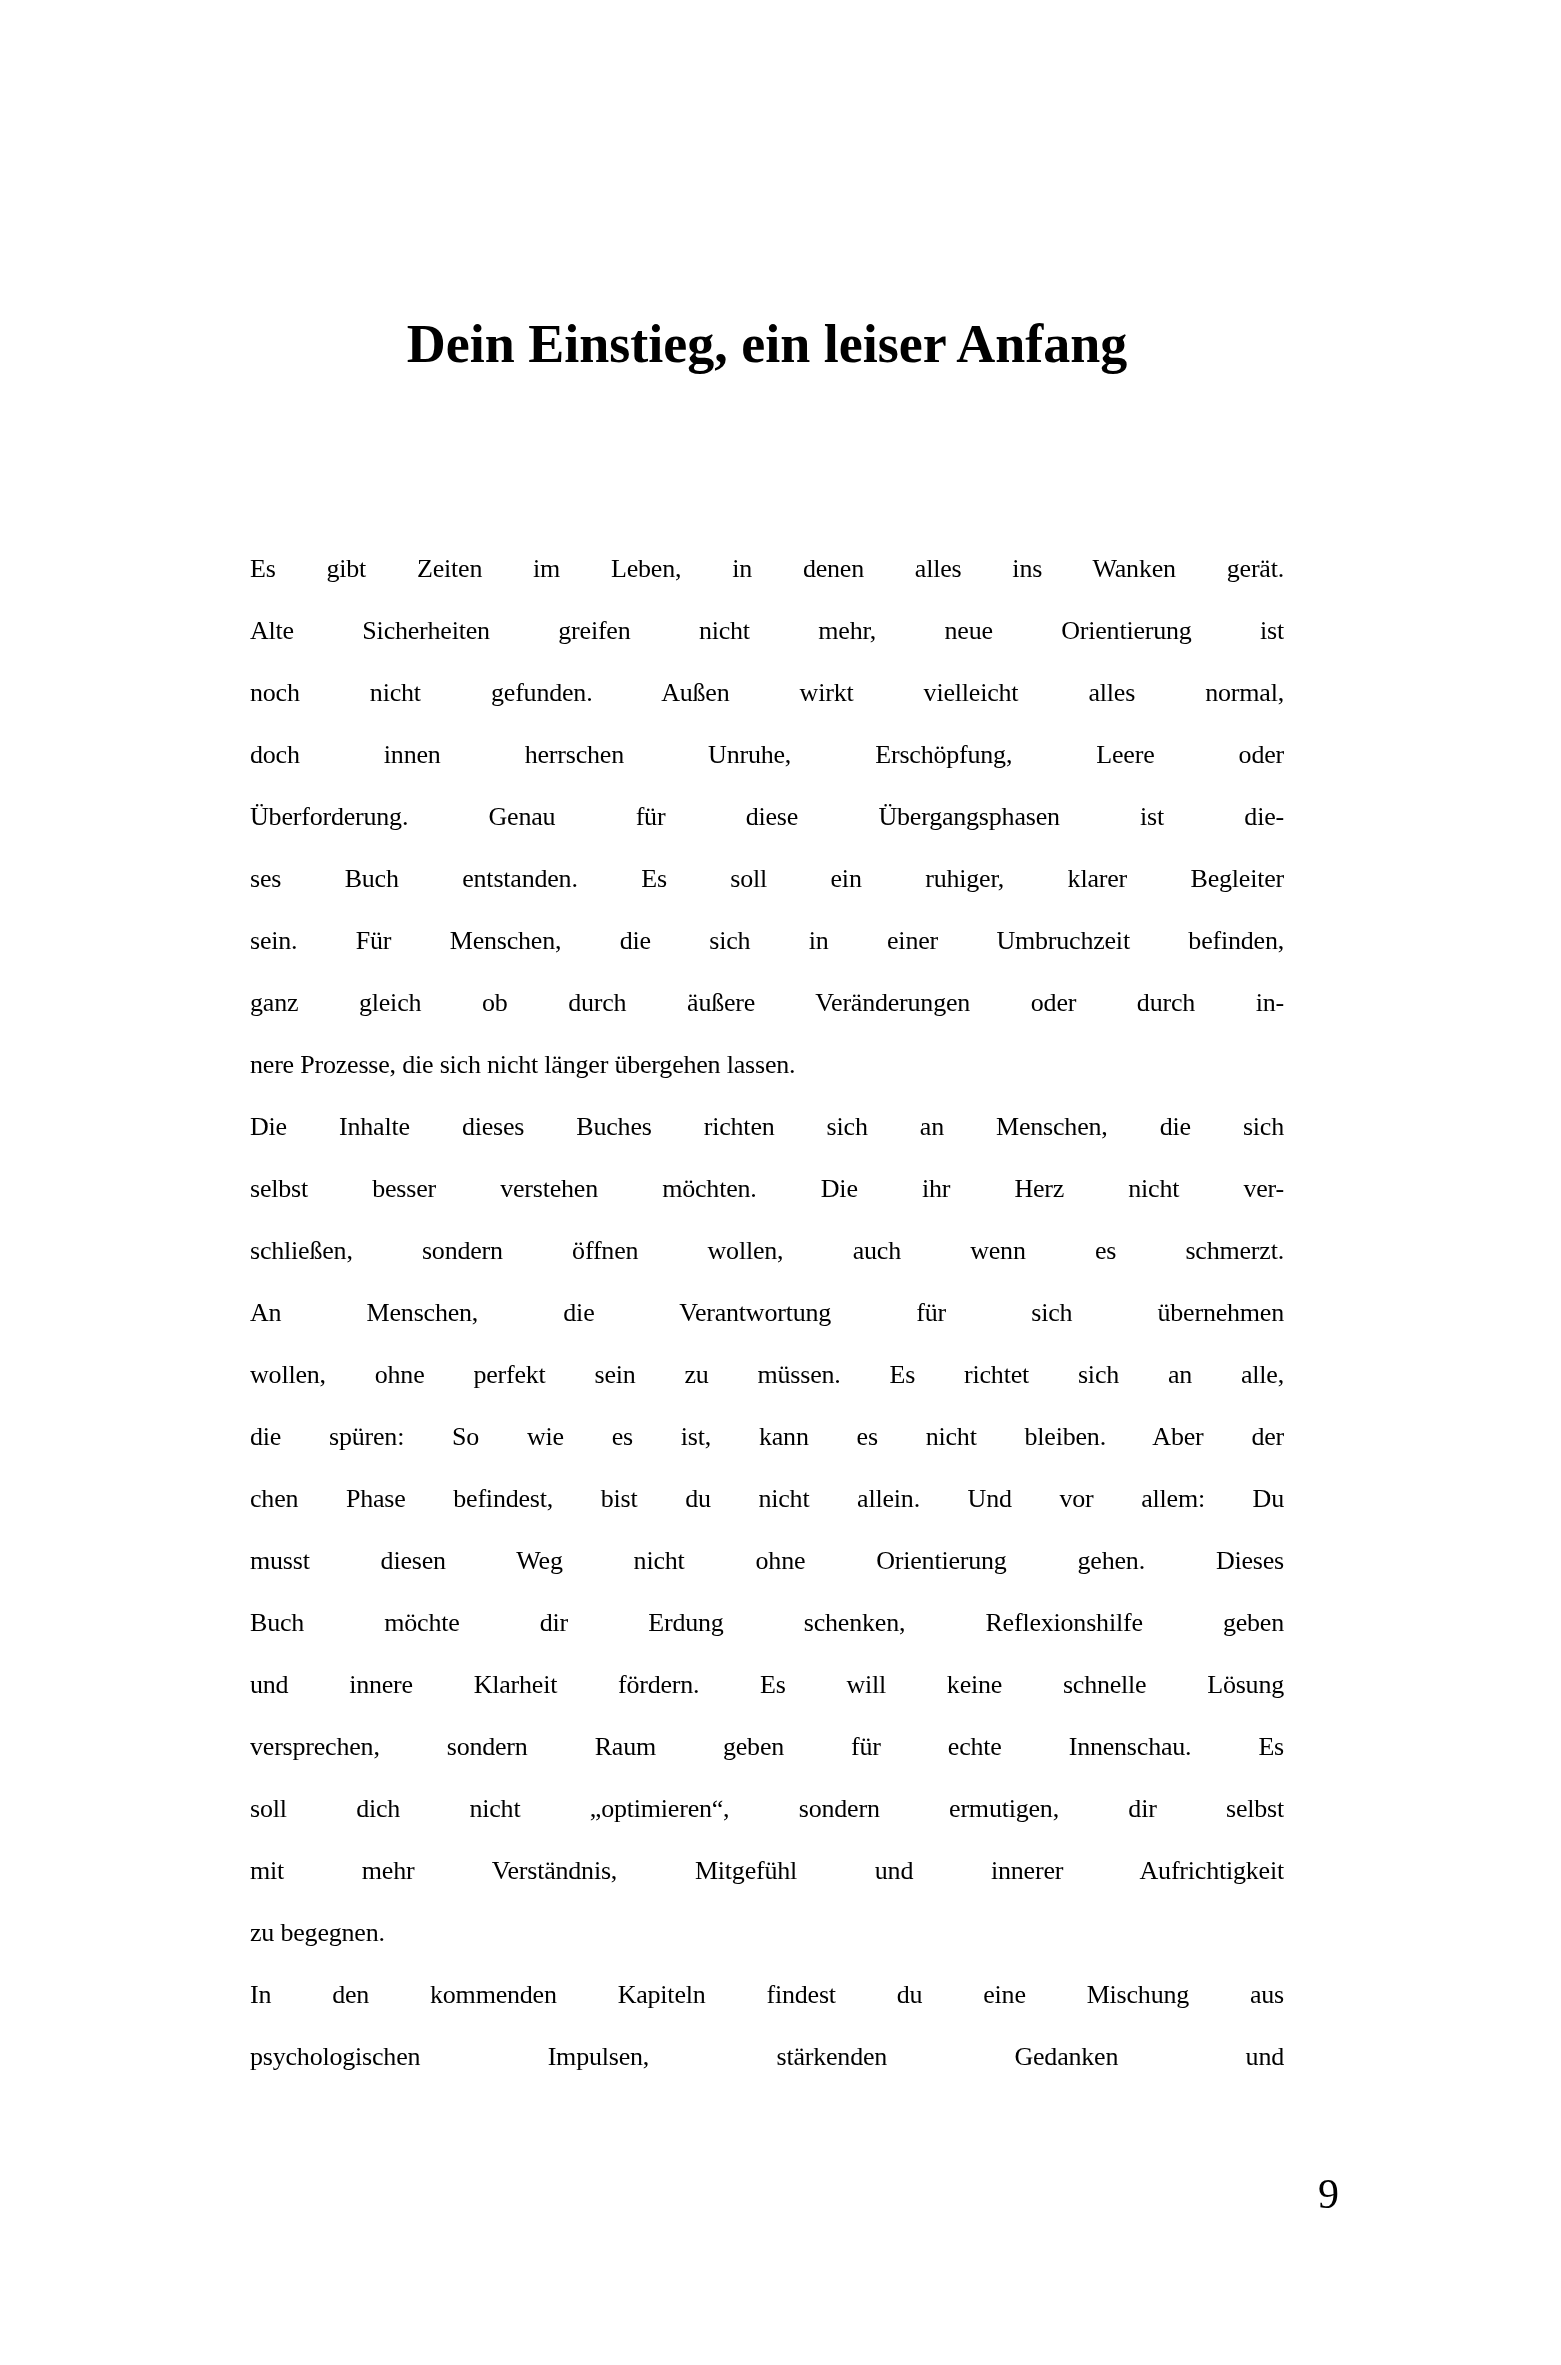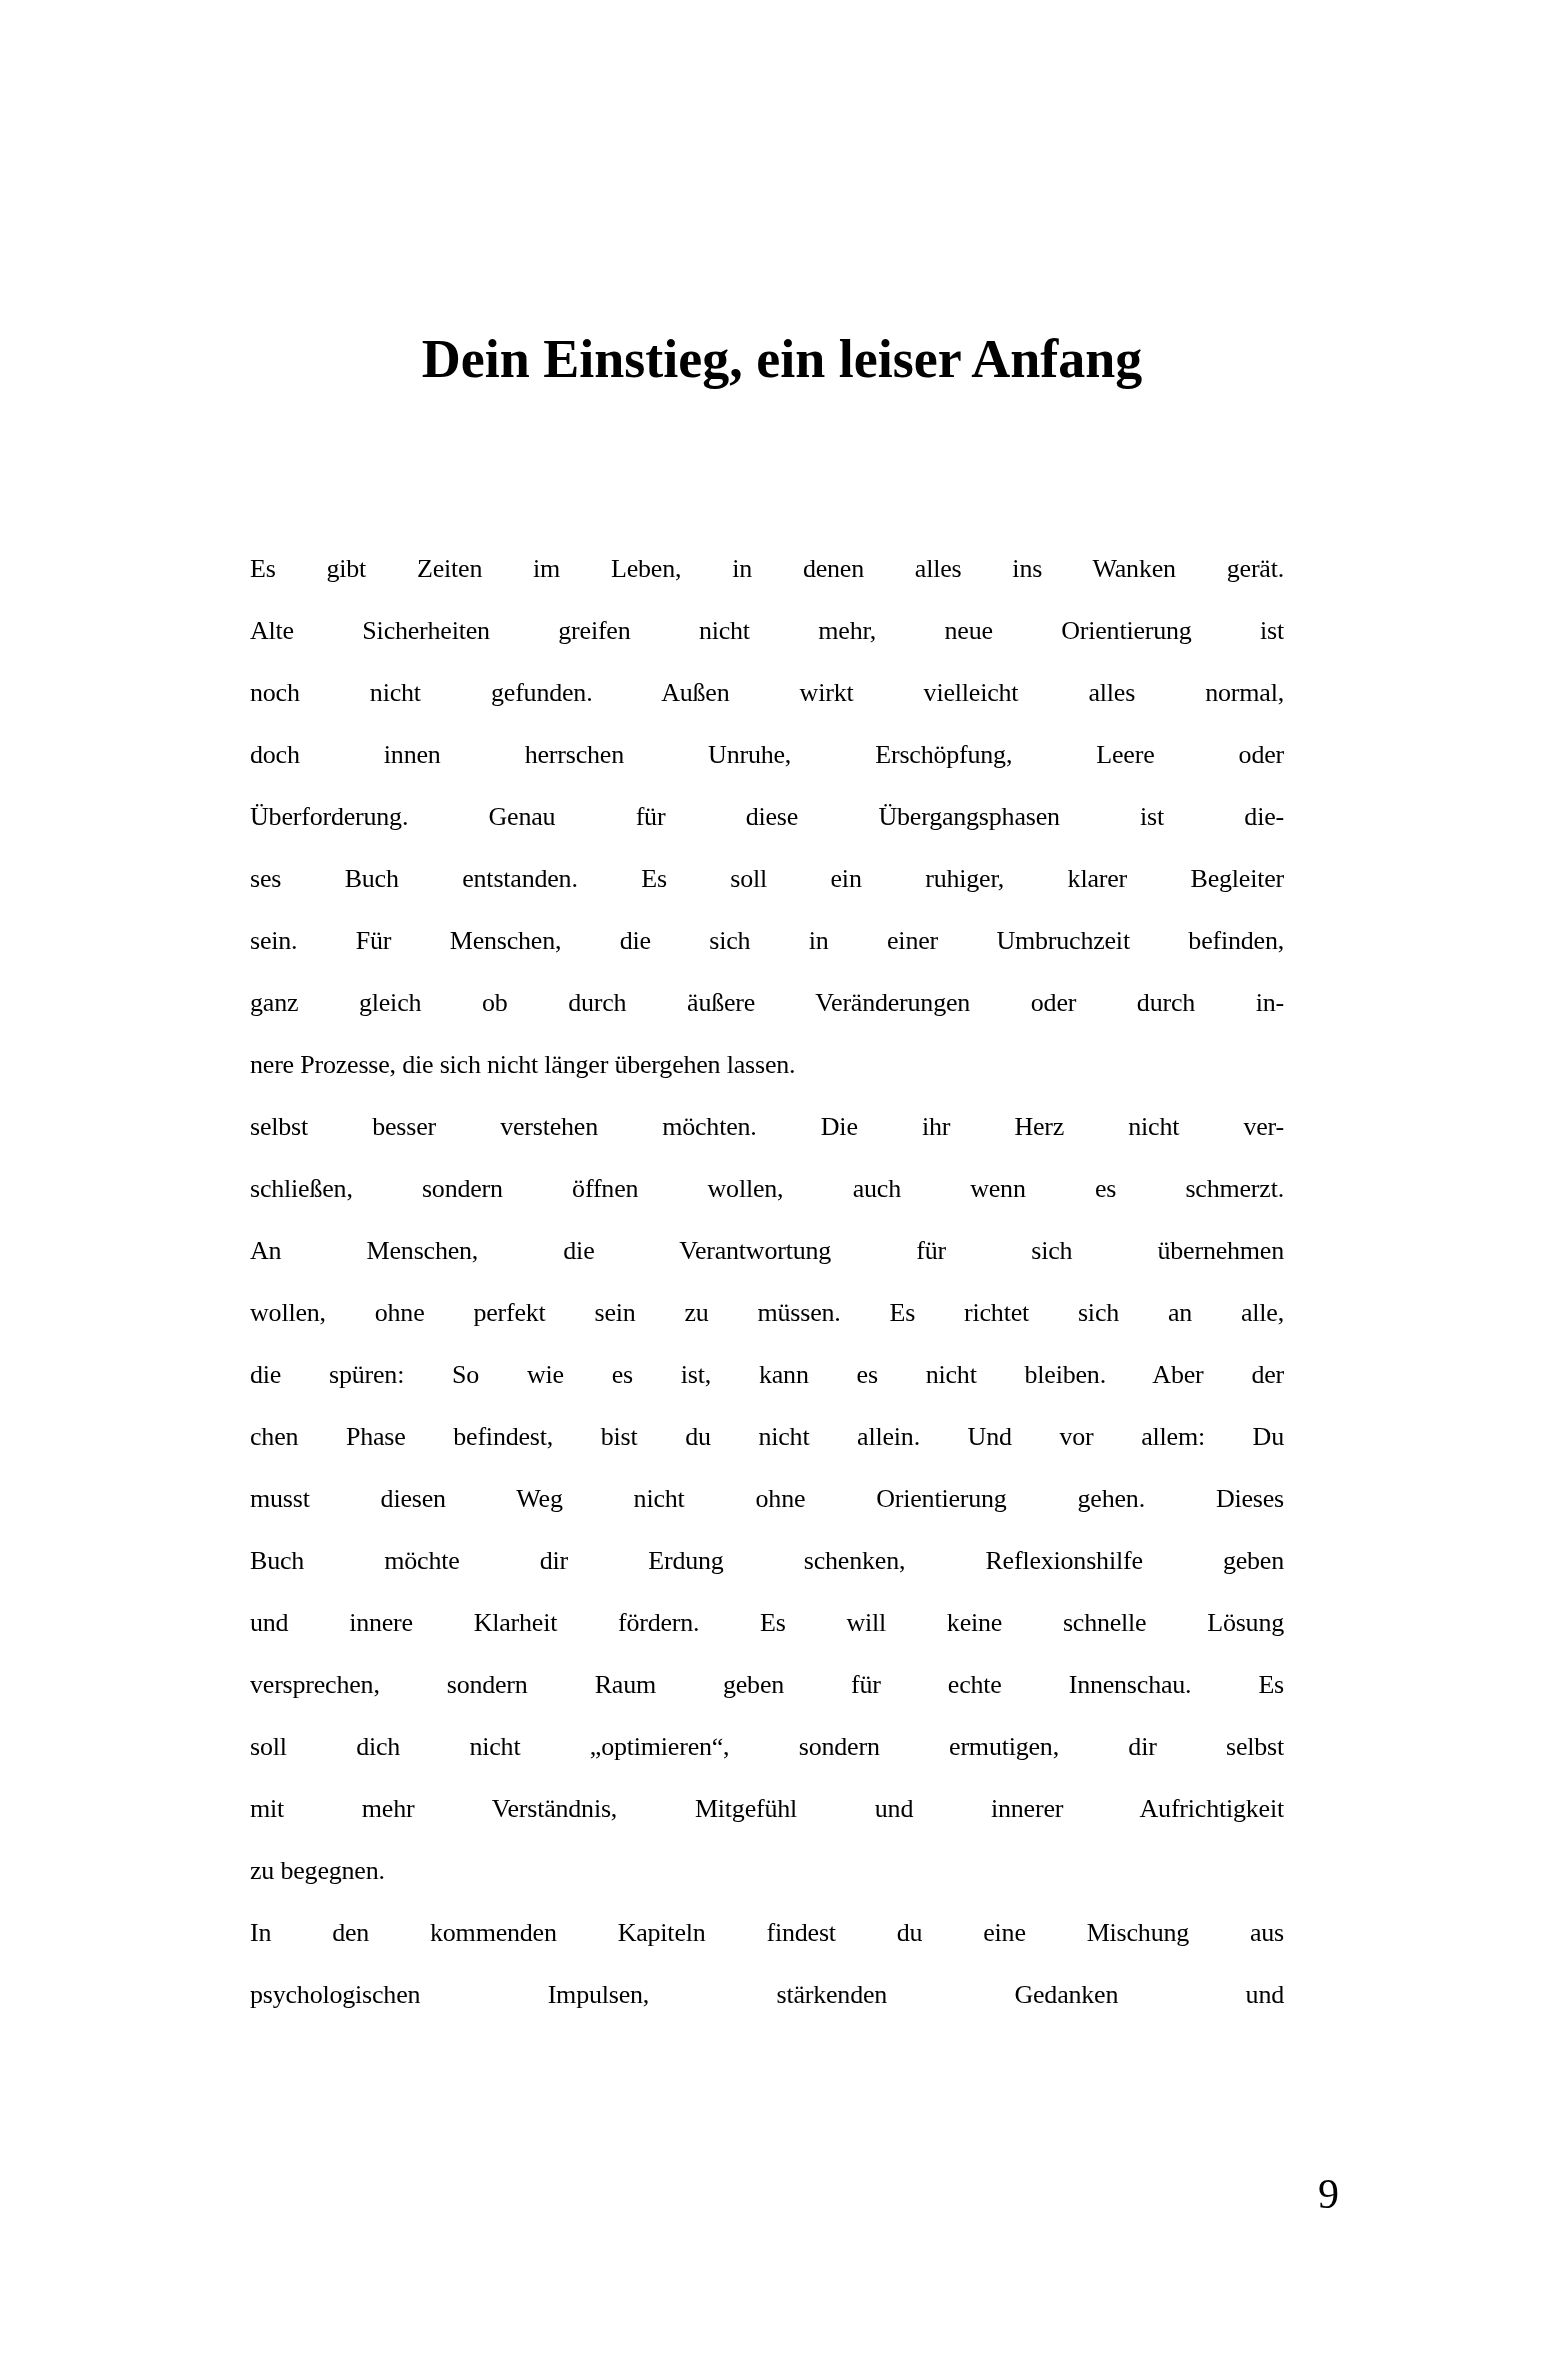--- a/index.html
+++ b/index.html
@@ -18,21 +18,21 @@
   .book-page {
     position: absolute;
     inset: 0;
     background: #ffffff;
   }
   h1.chapter-title {
     position: absolute;
     left: 250px;
     width: 1034px;
     top: 317px;
-    margin: 15px;
+    margin: 0;
     font-size: 54px;
     line-height: 1;
     font-weight: bold;
     text-align: center;
     white-space: nowrap;
     letter-spacing: 0px;
   }
   .body-text {
     position: absolute;
     left: 250px;
@@ -74,20 +74,21 @@
   <section class="body-text">
     <p class="line">Es gibt Zeiten im Leben, in denen alles ins Wanken gerät.</p>
     <p class="line">Alte Sicherheiten greifen nicht mehr, neue Orientierung ist</p>
     <p class="line">noch nicht gefunden. Außen wirkt vielleicht alles normal,</p>
     <p class="line">doch innen herrschen Unruhe, Erschöpfung, Leere oder</p>
     <p class="line">Überforderung. Genau für diese Übergangsphasen ist die-</p>
     <p class="line">ses Buch entstanden. Es soll ein ruhiger, klarer Begleiter</p>
     <p class="line">sein. Für Menschen, die sich in einer Umbruchzeit befinden,</p>
     <p class="line">ganz gleich ob durch äußere Veränderungen oder durch in-</p>
     <p class="line para-end">nere Prozesse, die sich nicht länger übergehen lassen.</p>
+    <p class="line">Die Inhalte dieses Buches richten sich an Menschen, die sich</p>
     <p class="line">selbst besser verstehen möchten. Die ihr Herz nicht ver-</p>
     <p class="line">schließen, sondern öffnen wollen, auch wenn es schmerzt.</p>
     <p class="line">An Menschen, die Verantwortung für sich übernehmen</p>
     <p class="line">wollen, ohne perfekt sein zu müssen. Es richtet sich an alle,</p>
     <p class="line">die spüren: So wie es ist, kann es nicht bleiben. Aber der</p>
     <p class="line">chen Phase befindest, bist du nicht allein. Und vor allem: Du</p>
     <p class="line">musst diesen Weg nicht ohne Orientierung gehen. Dieses</p>
     <p class="line">Buch möchte dir Erdung schenken, Reflexionshilfe geben</p>
     <p class="line">und innere Klarheit fördern. Es will keine schnelle Lösung</p>
     <p class="line">versprechen, sondern Raum geben für echte Innenschau. Es</p>

